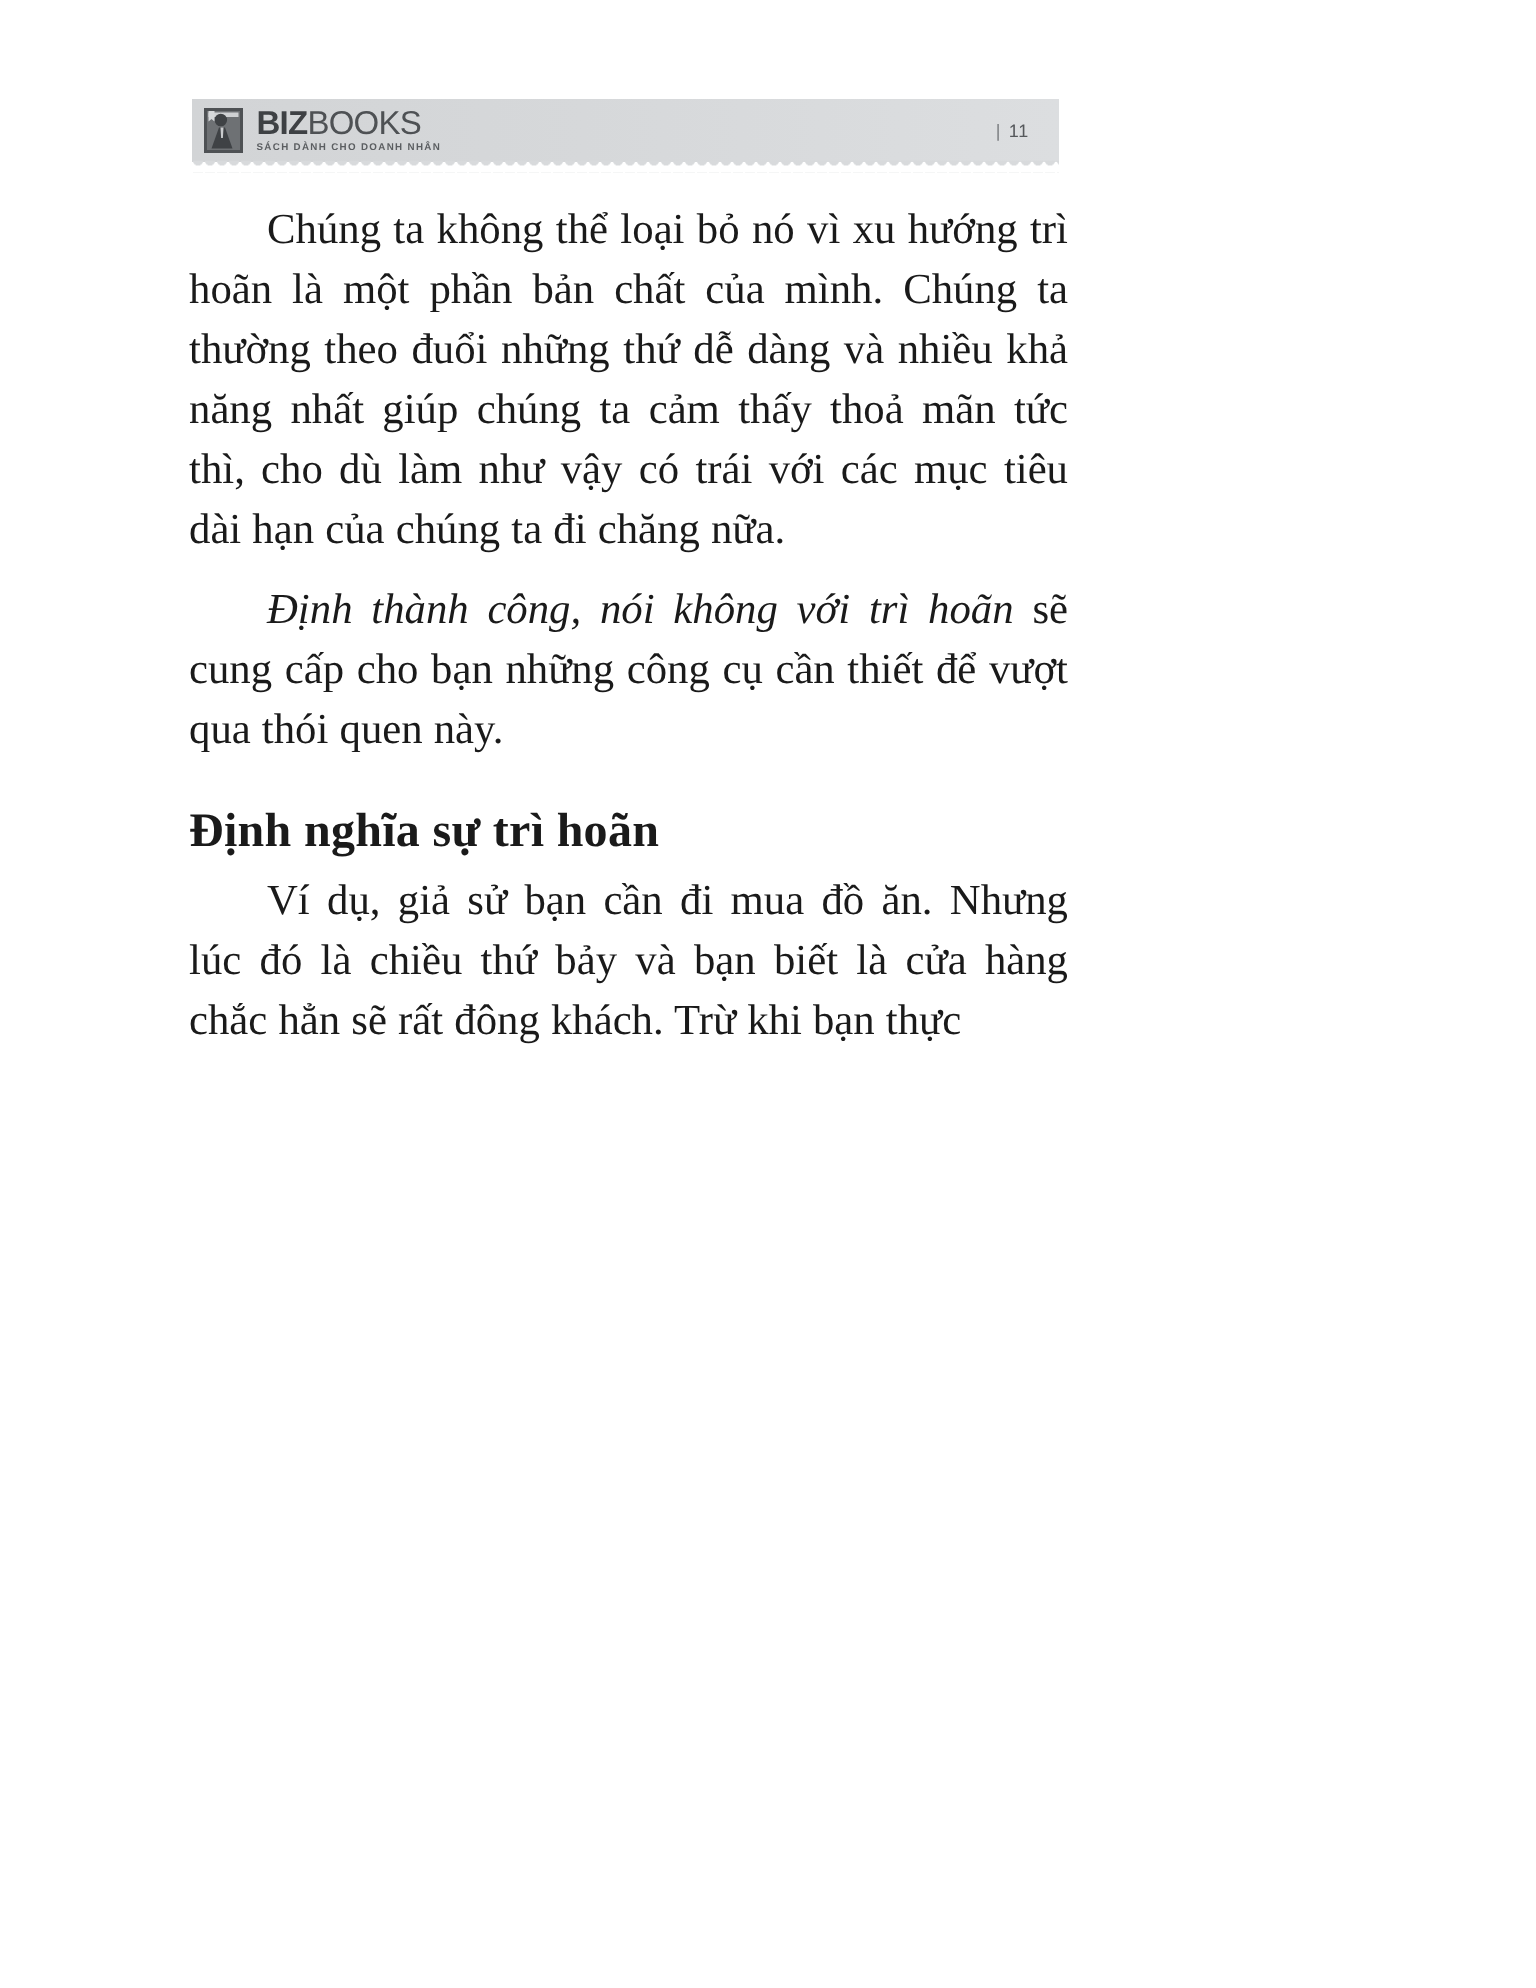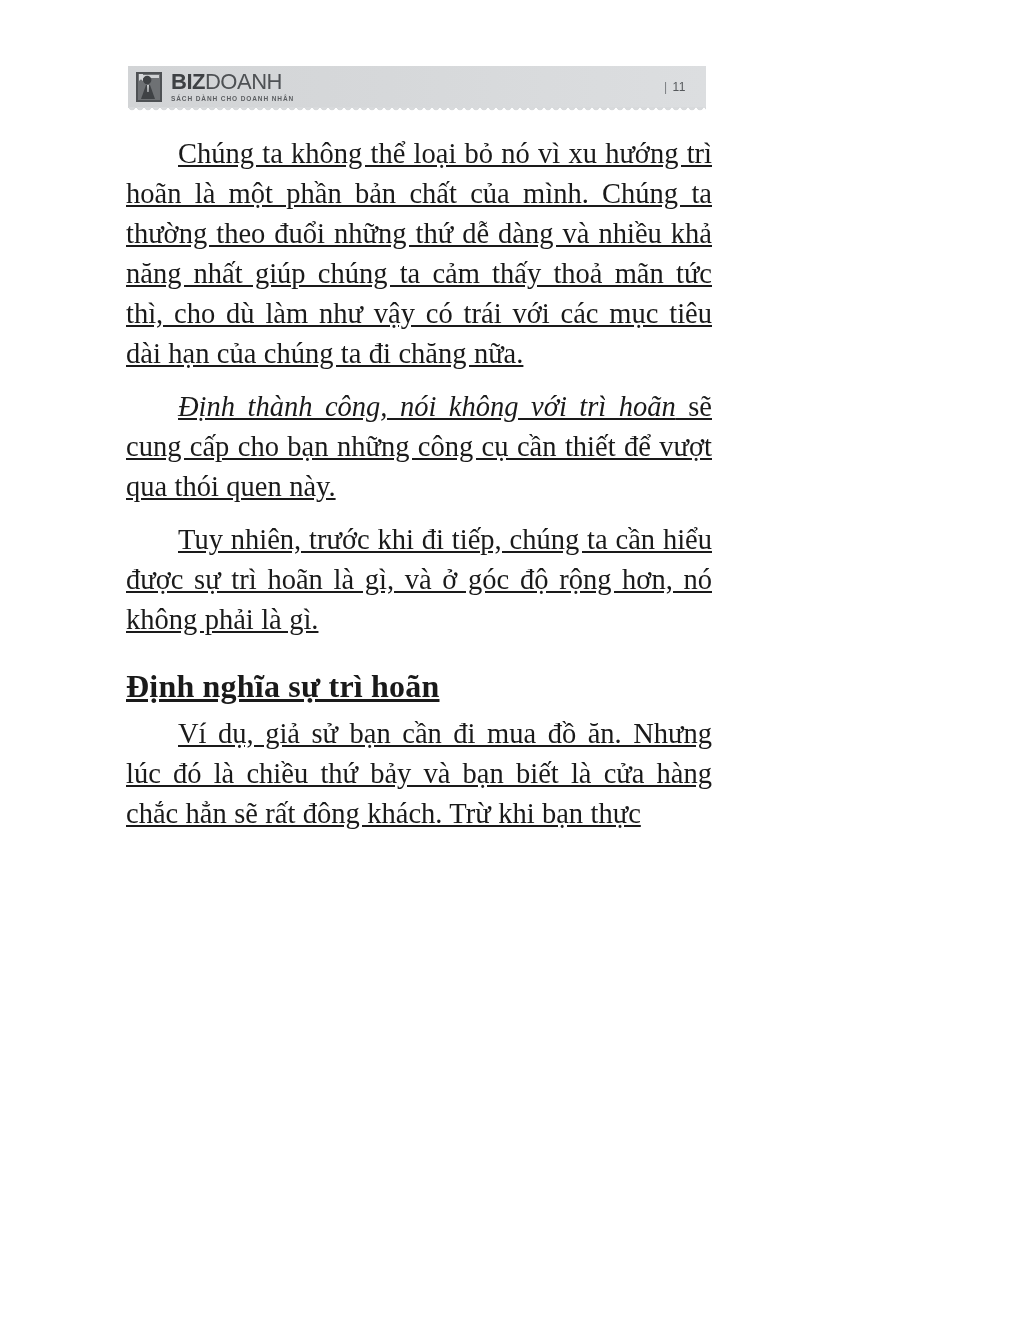--- a/index.html
+++ b/index.html
@@ -103,21 +103,20 @@
     margin-right: 5px;
     font-weight: 300;
   }
 
   
   .content {
     position: absolute;
     left: 126px;
     top: 134px;
     width: 586px;
-    text-decoration: underline;
   }
   p.para {
     margin: 0 0 13px 0;
     font-size: 28.5px;
     line-height: 40px;
     text-align: justify;
     text-indent: 52px;
     text-justify: inter-word;
     word-spacing: 0.3px;
     hyphens: none;
@@ -148,37 +147,36 @@
         <svg class="brand-mark" viewBox="0 0 30 32" aria-hidden="true">
           <rect x="2" y="1" width="26" height="30" fill="#4e5154"></rect>
           <rect x="4" y="3" width="22" height="26" fill="#6e7174"></rect>
           <path d="M5 4 L25 4 L25 7 L5 7 Z" fill="#cfd1d3"></path>
           <path d="M9 9 a4.2 4.2 0 0 1 8.4 0 a4.2 4.2 0 0 1 -8.4 0 Z" fill="#3f4245"></path>
           <path d="M7 28 L12 14 L16 14 L21 28 Z" fill="#3f4245"></path>
           <path d="M13 14 L15 14 L14.6 21 L13.4 21 Z" fill="#c9cbcd"></path>
           <path d="M5 3 L9 3 L9 10 L7 8.3 L5 10 Z" fill="#d6d8da"></path>
         </svg>
         <div class="brand-text">
-          <div class="brand-name"><span class="biz">BIZ</span><span class="books">DOANH</span></div>
+          <div class="brand-name"><span class="biz">BIZ</span><span class="books">BOOKS</span></div>
           <div class="brand-tagline">SÁCH DÀNH CHO DOANH NHÂN</div>
         </div>
       </div>
 
       <div class="folio"><span class="rule">|</span><span>11</span></div>
 
     </div>
   </div>
 
   <div class="content">
 
     <p class="para">Chúng ta không thể loại bỏ nó vì xu hướng trì hoãn là một phần bản chất của mình. Chúng ta thường theo đuổi những thứ dễ dàng và nhiều khả năng nhất giúp chúng ta cảm thấy thoả mãn tức thì, cho dù làm như vậy có trái với các mục tiêu dài hạn của chúng ta đi chăng nữa.</p>
 
     <p class="para"><em>Định thành công, nói không với trì hoãn</em><span> sẽ cung cấp cho bạn những công cụ cần thiết để vượt qua thói quen này.</span></p>
 
-    <p class="para">Tuy nhiên, trước khi đi tiếp, chúng ta cần hiểu được sự trì hoãn là gì, và ở góc độ rộng hơn, nó không phải là gì.</p>
 
     <h2 class="section-heading">Định nghĩa sự trì hoãn</h2>
 
 
 
     <p class="para">Ví dụ, giả sử bạn cần đi mua đồ ăn. Nhưng lúc đó là chiều thứ bảy và bạn biết là cửa hàng chắc hẳn sẽ rất đông khách. Trừ khi bạn thực</p>
 
   </div>
 
 </div>

